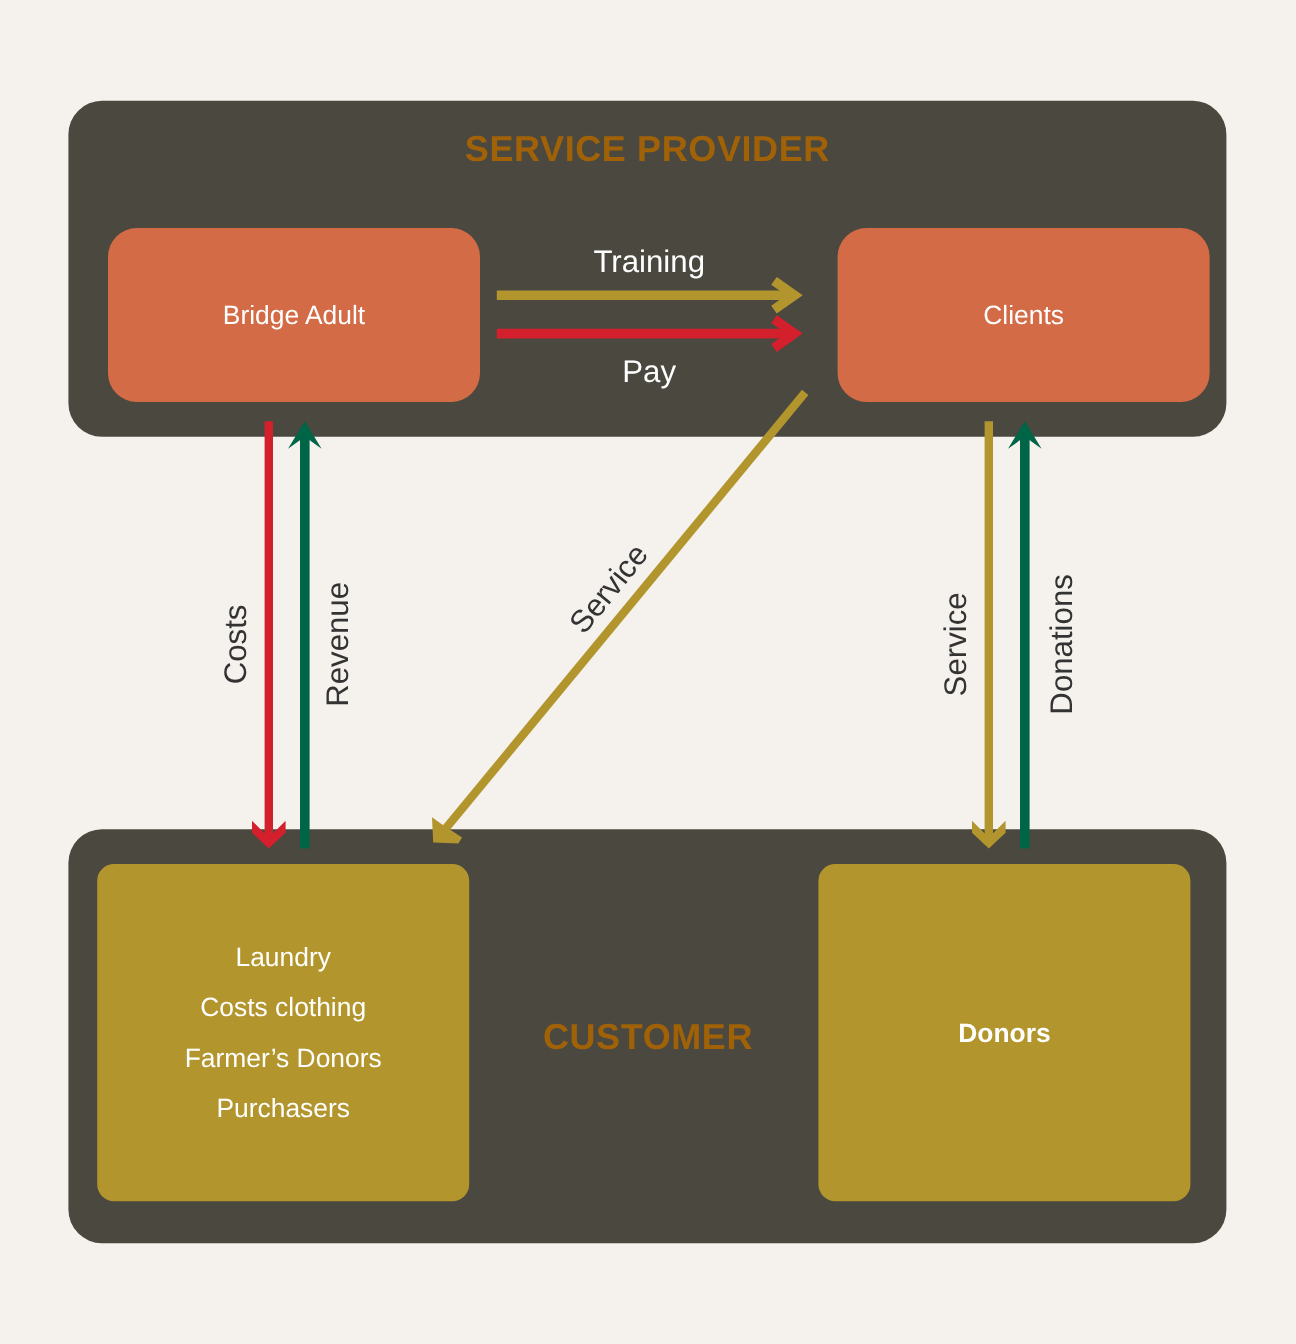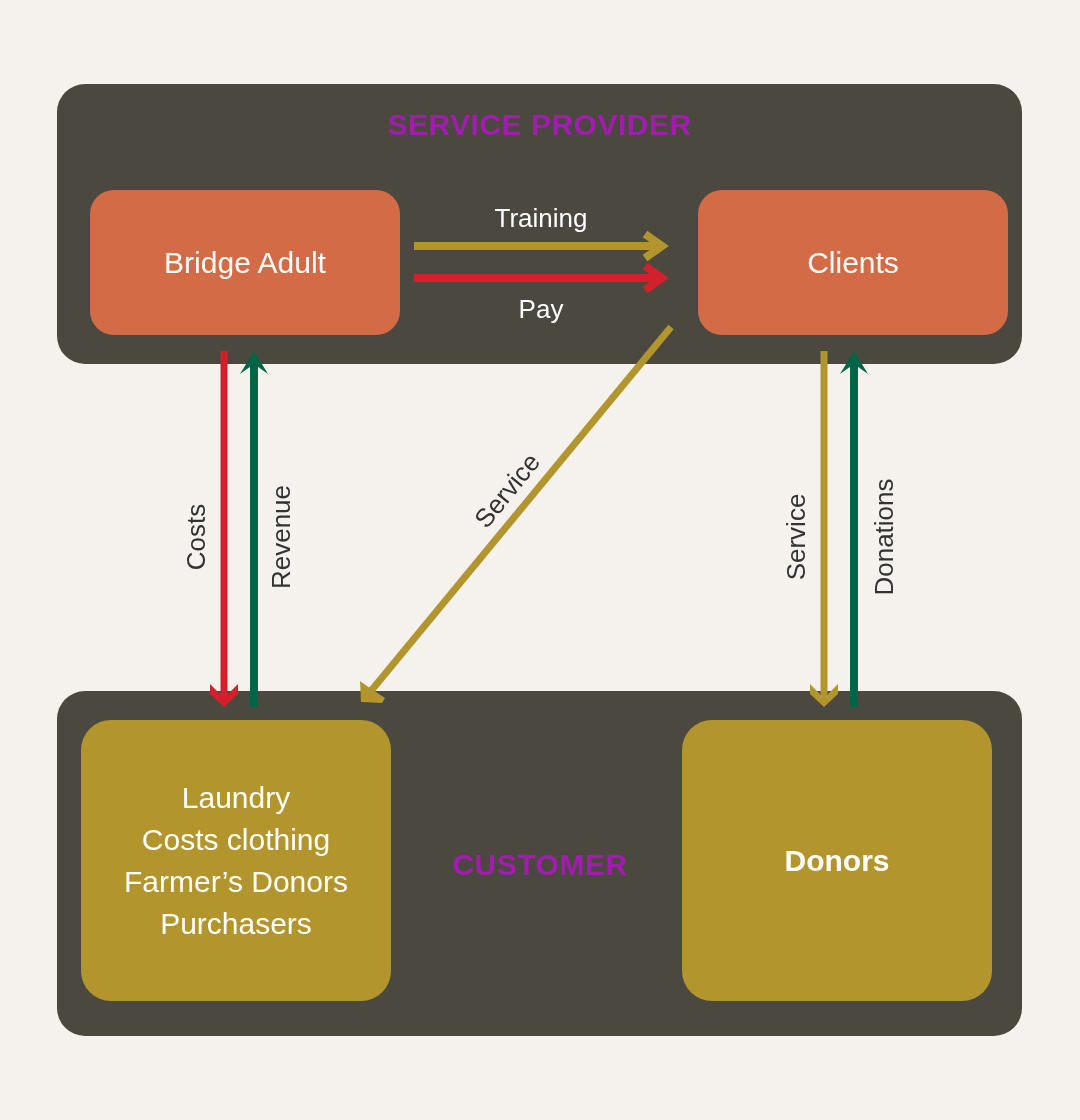--- a/index.html
+++ b/index.html
@@ -1,25 +1,25 @@
 <!DOCTYPE html>
 <html><head>
 <meta charset="utf-8">
 <style>
   html,body{margin:0;padding:0;}
   body{width:1080px;height:1120px;background:#f5f2ee;position:relative;overflow:hidden;font-family:"Liberation Sans",sans-serif;}
   .panel{position:absolute;background:#4b4840;border-radius:28px;}
   #sp-panel{left:57px;top:84px;width:965px;height:280px;}
   #cu-panel{left:57px;top:691px;width:965px;height:345px;}
-  .panel-title{position:absolute;color:#a21caf;font-weight:bold;font-size:30px;letter-spacing:0.5px;text-align:center;}
+  .panel-title{position:absolute;color:#a16207;font-weight:bold;font-size:30px;letter-spacing:0.5px;text-align:center;}
   #sp-title{left:57px;top:108px;width:965px;}
   #cu-title{left:390px;top:848px;width:300px;}
-  .box{position:absolute;border-radius:24px;color:#fff;display:flex;align-items:center;justify-content:center;text-align:center;font-size:30px;line-height:42px;}
+  .box{position:absolute;border-radius:24px;color:#fff;display:flex;align-items:center;justify-content:center;text-align:center;font-size:22px;line-height:42px;}
   .orange{background:#d36b46;}
-  .olive{background:#b2952c;border-radius:30px;text-align:center;}
+  .olive{background:#b2952c;border-radius:14px;text-align:center;}
   #box-bridge{left:90px;top:190px;width:310px;height:145px;}
   #box-clients{left:698px;top:190px;width:310px;height:145px;}
   #box-laundry{left:81px;top:720px;width:310px;height:281px;flex-direction:column;}
   #box-donors{left:682px;top:720px;width:310px;height:281px;font-weight:bold;}
   svg#arrows{position:absolute;left:0;top:0;width:1080px;height:1120px;}
 </style>
 </head>
 <body>
 
 <div class="panel" id="sp-panel"></div>

